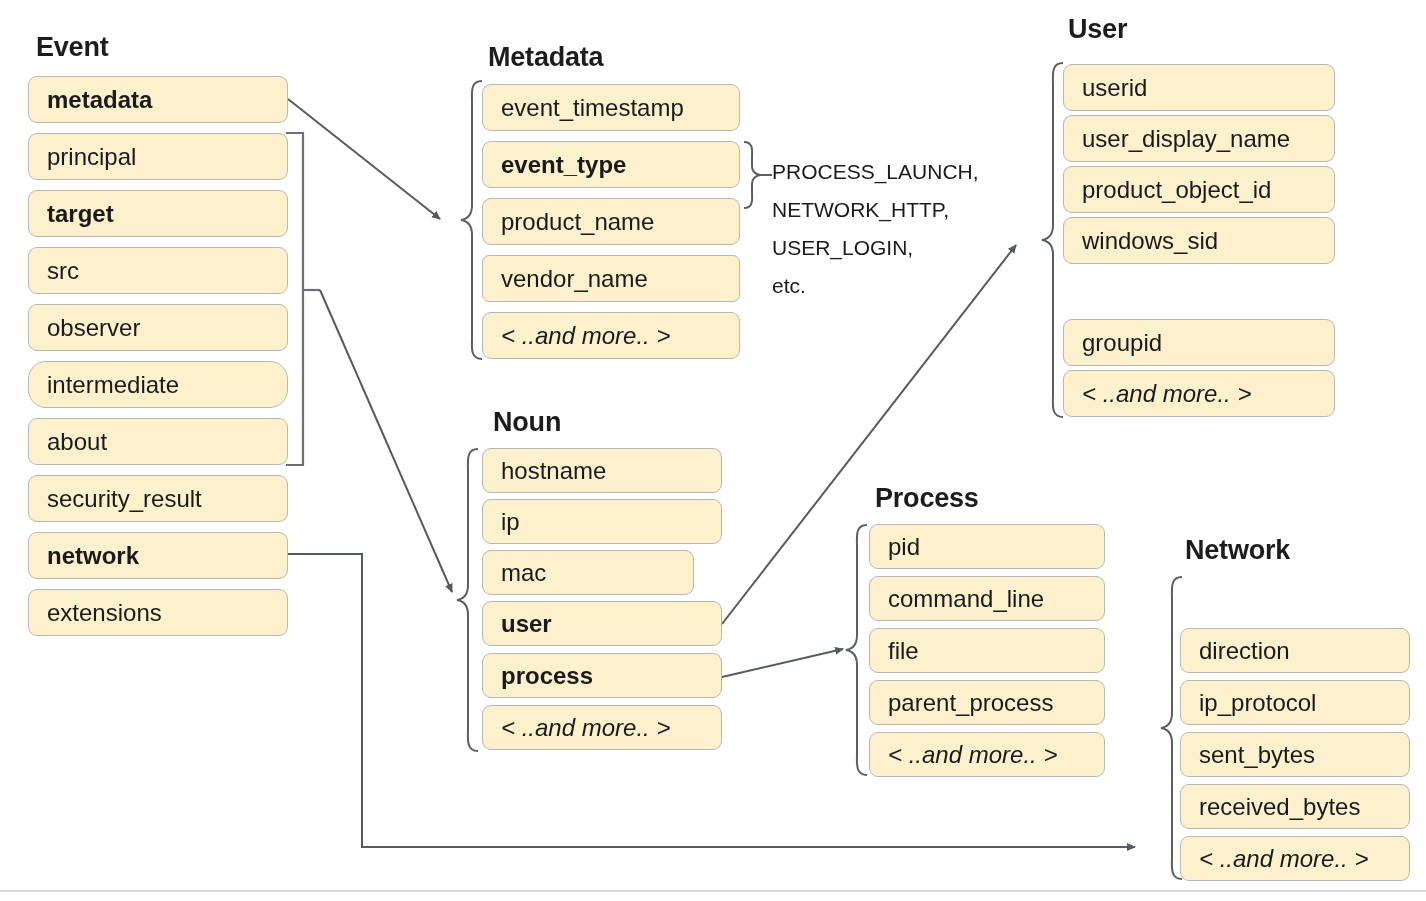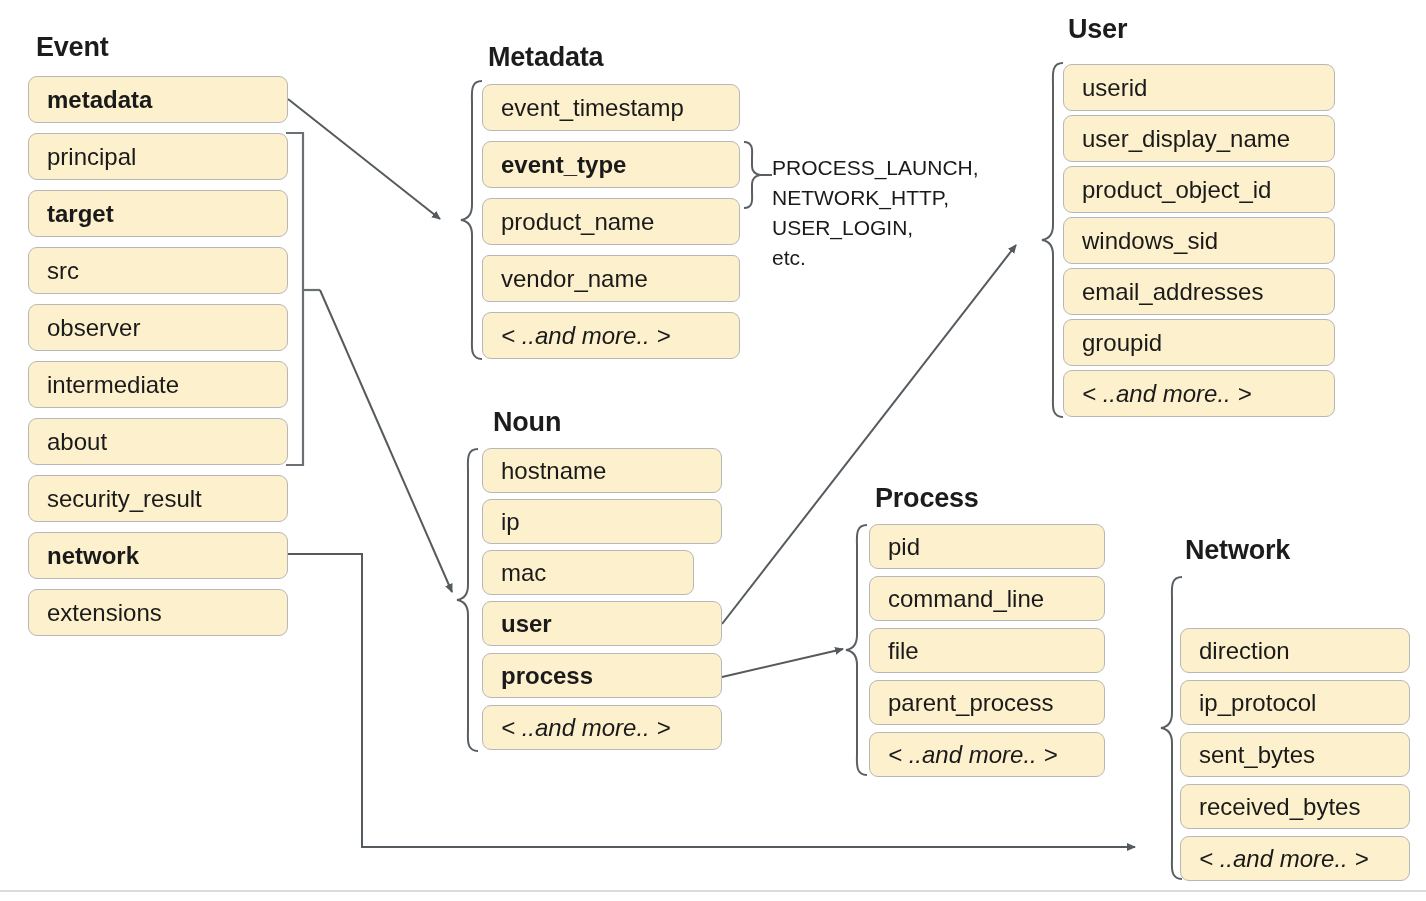--- a/index.html
+++ b/index.html
@@ -66,21 +66,21 @@
   }
   .baseline {
     fill: none;
     stroke: #dcdcdc;
     stroke-width: 2;
   }
   
   .enum-note {
     position: absolute;
     font-size: 21px;
-    line-height: 30px;
+    line-height: 38px;
     color: #1a1a1a;
     white-space: pre-line;
   }
 </style>
 </head>
 <body>
 
 <div id="canvas">
 
   <svg id="wires" viewBox="0 0 1426 901">
@@ -125,21 +125,21 @@
     <path class="baseline" d="M0,891 L1426,891"></path>
   </svg>
 
   <div class="group-title" style="left:36px; top:32px;">Event</div>
 
   <div class="field bold" style="left:28px; top:76px; width:260px; height:47px;">metadata</div>
   <div class="field" style="left:28px; top:133px; width:260px; height:47px;">principal</div>
   <div class="field bold" style="left:28px; top:190px; width:260px; height:47px;">target</div>
   <div class="field" style="left:28px; top:247px; width:260px; height:47px;">src</div>
   <div class="field" style="left:28px; top:304px; width:260px; height:47px;">observer</div>
-  <div class="field" style="left:28px; top:361px; width:260px; height:47px;">intermediate</div>
+  <div class="field" style="left:28px; top:361px; width:260px; height:47px;border-radius:18px;">intermediate</div>
   <div class="field" style="left:28px; top:418px; width:260px; height:47px;">about</div>
   <div class="field" style="left:28px; top:475px; width:260px; height:47px;">security_result</div>
   <div class="field bold" style="left:28px; top:532px; width:260px; height:47px;">network</div>
   <div class="field" style="left:28px; top:589px; width:260px; height:47px;">extensions</div>
 
   <div class="group-title" style="left:488px; top:42px;">Metadata</div>
 
   <div class="field" style="left:482px; top:84px; width:258px; height:47px;">event_timestamp</div>
   <div class="field bold" style="left:482px; top:141px; width:258px; height:47px;">event_type</div>
   <div class="field" style="left:482px; top:198px; width:258px; height:47px;">product_name</div>
@@ -150,21 +150,20 @@
 NETWORK_HTTP,
 USER_LOGIN,
 etc.</div>
 
   <div class="group-title" style="left:1068px; top:14px;">User</div>
 
   <div class="field" style="left:1063px; top:64px; width:272px; height:47px;">userid</div>
   <div class="field" style="left:1063px; top:115px; width:272px; height:47px;">user_display_name</div>
   <div class="field" style="left:1063px; top:166px; width:272px; height:47px;">product_object_id</div>
   <div class="field" style="left:1063px; top:217px; width:272px; height:47px;">windows_sid</div>
-  <div class="field" style="left:1063px; top:268px; width:272px; height:47px;">email_addresses</div>
   <div class="field" style="left:1063px; top:319px; width:272px; height:47px;">groupid</div>
   <div class="field more" style="left:1063px; top:370px; width:272px; height:47px;">&lt; ..and more.. &gt;</div>
 
   <div class="group-title" style="left:493px; top:407px;">Noun</div>
 
   <div class="field" style="left:482px; top:448px; width:240px; height:45px;">hostname</div>
   <div class="field" style="left:482px; top:499px; width:240px; height:45px;">ip</div>
   <div class="field" style="left:482px; top:550px; width:212px; height:45px;">mac</div>
   <div class="field bold" style="left:482px; top:601px; width:240px; height:45px;">user</div>
   <div class="field bold" style="left:482px; top:653px; width:240px; height:45px;">process</div>

